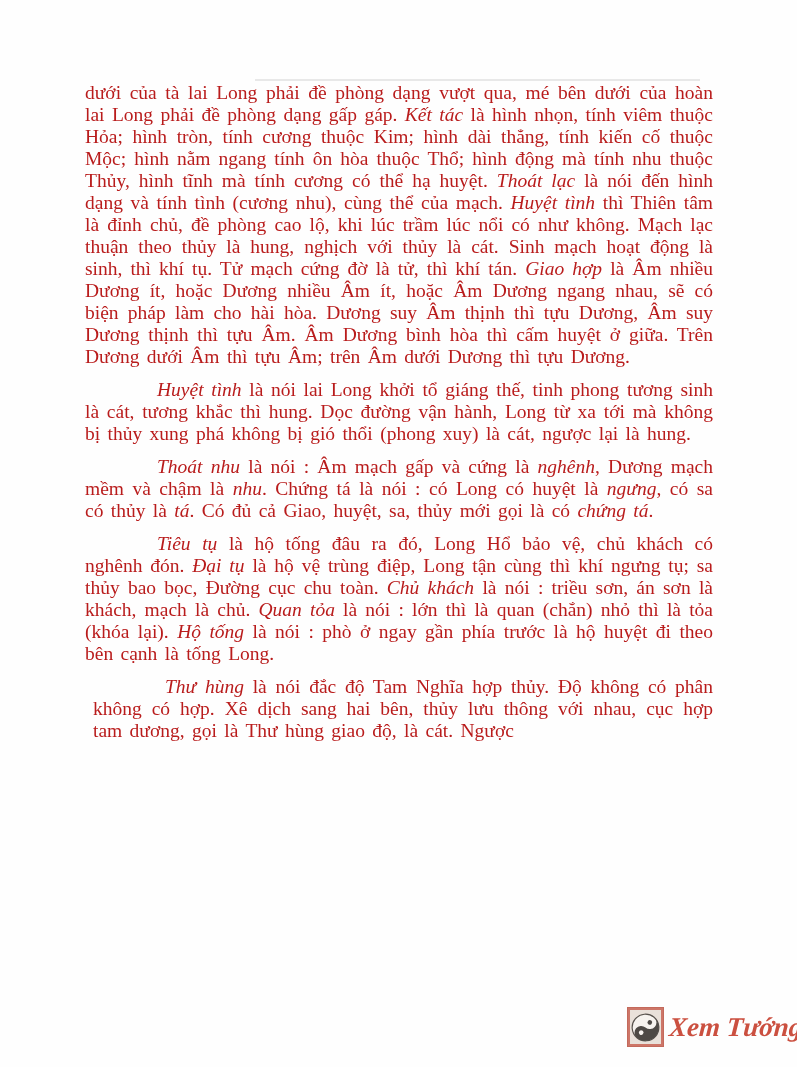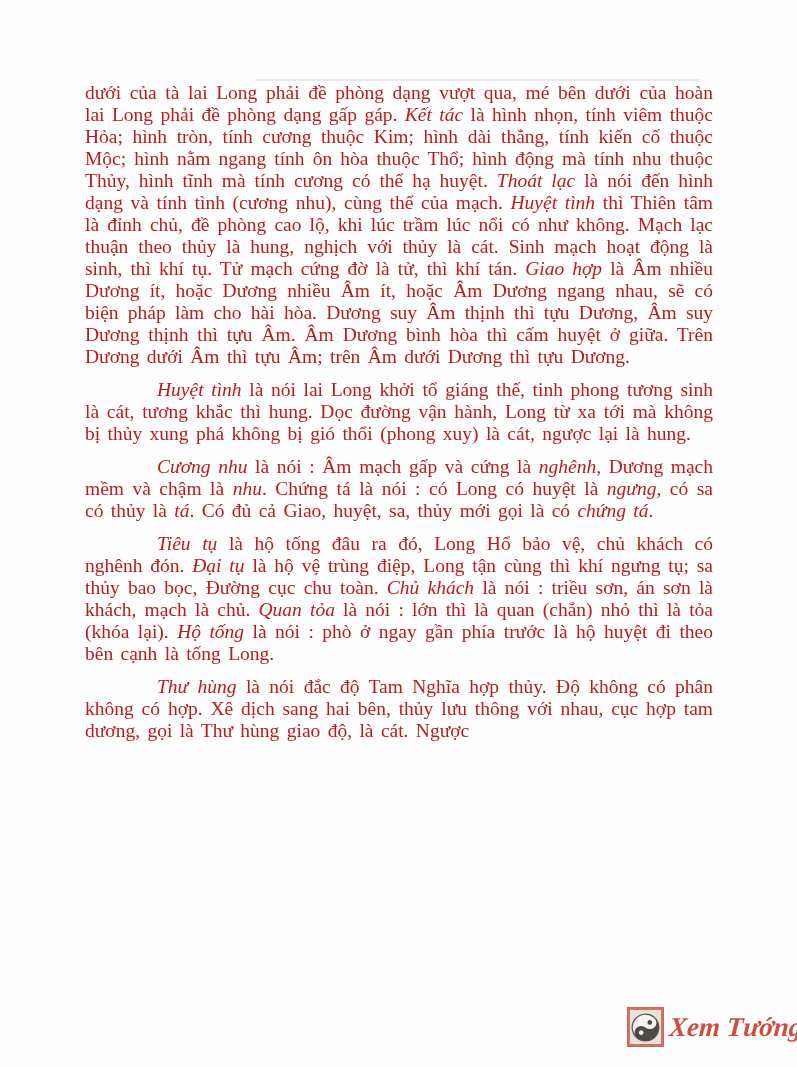--- a/index.html
+++ b/index.html
@@ -31,21 +31,21 @@
     width: 628px;
     color: #b91c1c;
     font-size: 19.5px;
     line-height: 22px;
     text-align: justify;
     word-spacing: 2.5px;
   }
   .para {
     margin: 0 0 11px 0;
   }
-  .para:last-child { margin-bottom: 0; }
+  .para:last-child { margin-bottom: 0; margin-left: 8px; }
   .para.indent { text-indent: 72px; }
   .para em { font-style: italic; }
   .page-number {
     position: absolute;
     left: 97px;
     top: 1064px;
     font-size: 24px;
     font-weight: 600;
     letter-spacing: 1px;
     color: #1c1c1c;
@@ -89,21 +89,21 @@
 </head>
 <body>
 
 <div class="page">
 
   <div class="scan-artifact"></div>
 
   <div class="text-block">
       <p class="para"><span>dưới của tà lai Long phải đề phòng dạng vượt qua, mé bên dưới của hoàn lai Long phải đề phòng dạng gấp gáp. </span><em>Kết tác</em><span> là hình nhọn, tính viêm thuộc Hỏa; hình tròn, tính cương thuộc Kim; hình dài thẳng, tính kiến cố thuộc Mộc; hình nằm ngang tính ôn hòa thuộc Thổ; hình động mà tính nhu thuộc Thủy, hình tĩnh mà tính cương có thể hạ huyệt. </span><em>Thoát lạc</em><span> là nói đến hình dạng và tính tình (cương nhu), cùng thể của mạch. </span><em>Huyệt tình</em><span> thì Thiên tâm là đỉnh chủ, đề phòng cao lộ, khi lúc trầm lúc nổi có như không. Mạch lạc thuận theo thủy là hung, nghịch với thủy là cát. Sinh mạch hoạt động là sinh, thì khí tụ. Tử mạch cứng đờ là tử, thì khí tán. </span><em>Giao hợp</em><span> là Âm nhiều Dương ít, hoặc Dương nhiều Âm ít, hoặc Âm Dương ngang nhau, sẽ có biện pháp làm cho hài hòa. Dương suy Âm thịnh thì tựu Dương, Âm suy Dương thịnh thì tựu Âm. Âm Dương bình hòa thì cấm huyệt ở giữa. Trên Dương dưới Âm thì tựu Âm; trên Âm dưới Dương thì tựu Dương.</span></p>
       <p class="para indent"><em>Huyệt tình</em><span> là nói lai Long khởi tổ giáng thế, tinh phong tương sinh là cát, tương khắc thì hung. Dọc đường vận hành, Long từ xa tới mà không bị thủy xung phá không bị gió thổi (phong xuy) là cát, ngược lại là hung.</span></p>
-      <p class="para indent"><em>Cương nhu</em><span> là nói : Âm mạch gấp và cứng là </span><em>nghênh</em><span>, Dương mạch mềm và chậm là </span><em>nhu</em><span>. Chứng tá là nói : có Long có huyệt là </span><em>ngưng</em><span>, có sa có thủy là </span><em>tá</em><span>. Có đủ cả Giao, huyệt, sa, thủy mới gọi là có </span><em>chứng tá</em><span>.</span></p>
+      <p class="para indent"><em>Thoát nhu</em><span> là nói : Âm mạch gấp và cứng là </span><em>nghênh</em><span>, Dương mạch mềm và chậm là </span><em>nhu</em><span>. Chứng tá là nói : có Long có huyệt là </span><em>ngưng</em><span>, có sa có thủy là </span><em>tá</em><span>. Có đủ cả Giao, huyệt, sa, thủy mới gọi là có </span><em>chứng tá</em><span>.</span></p>
       <p class="para indent"><em>Tiêu tụ</em><span> là hộ tống đâu ra đó, Long Hổ bảo vệ, chủ khách có nghênh đón. </span><em>Đại tụ</em><span> là hộ vệ trùng điệp, Long tận cùng thì khí ngưng tụ; sa thủy bao bọc, Đường cục chu toàn. </span><em>Chủ khách</em><span> là nói : triều sơn, án sơn là khách, mạch là chủ. </span><em>Quan tỏa</em><span> là nói : lớn thì là quan (chắn) nhỏ thì là tỏa (khóa lại). </span><em>Hộ tống</em><span> là nói : phò ở ngay gần phía trước là hộ huyệt đi theo bên cạnh là tống Long.</span></p>
       <p class="para indent"><em>Thư hùng</em><span> là nói đắc độ Tam Nghĩa hợp thủy. Độ không có phân không có hợp. Xê dịch sang hai bên, thủy lưu thông với nhau, cục hợp tam dương, gọi là Thư hùng giao độ, là cát. Ngược</span></p>
     </div>
 
   <div class="page-number">342</div>
 
   <div class="watermark">
     <div class="wm-icon-box">
       <div class="wm-icon-inner">
         <svg width="29" height="29" viewBox="0 0 100 100" aria-hidden="true">

